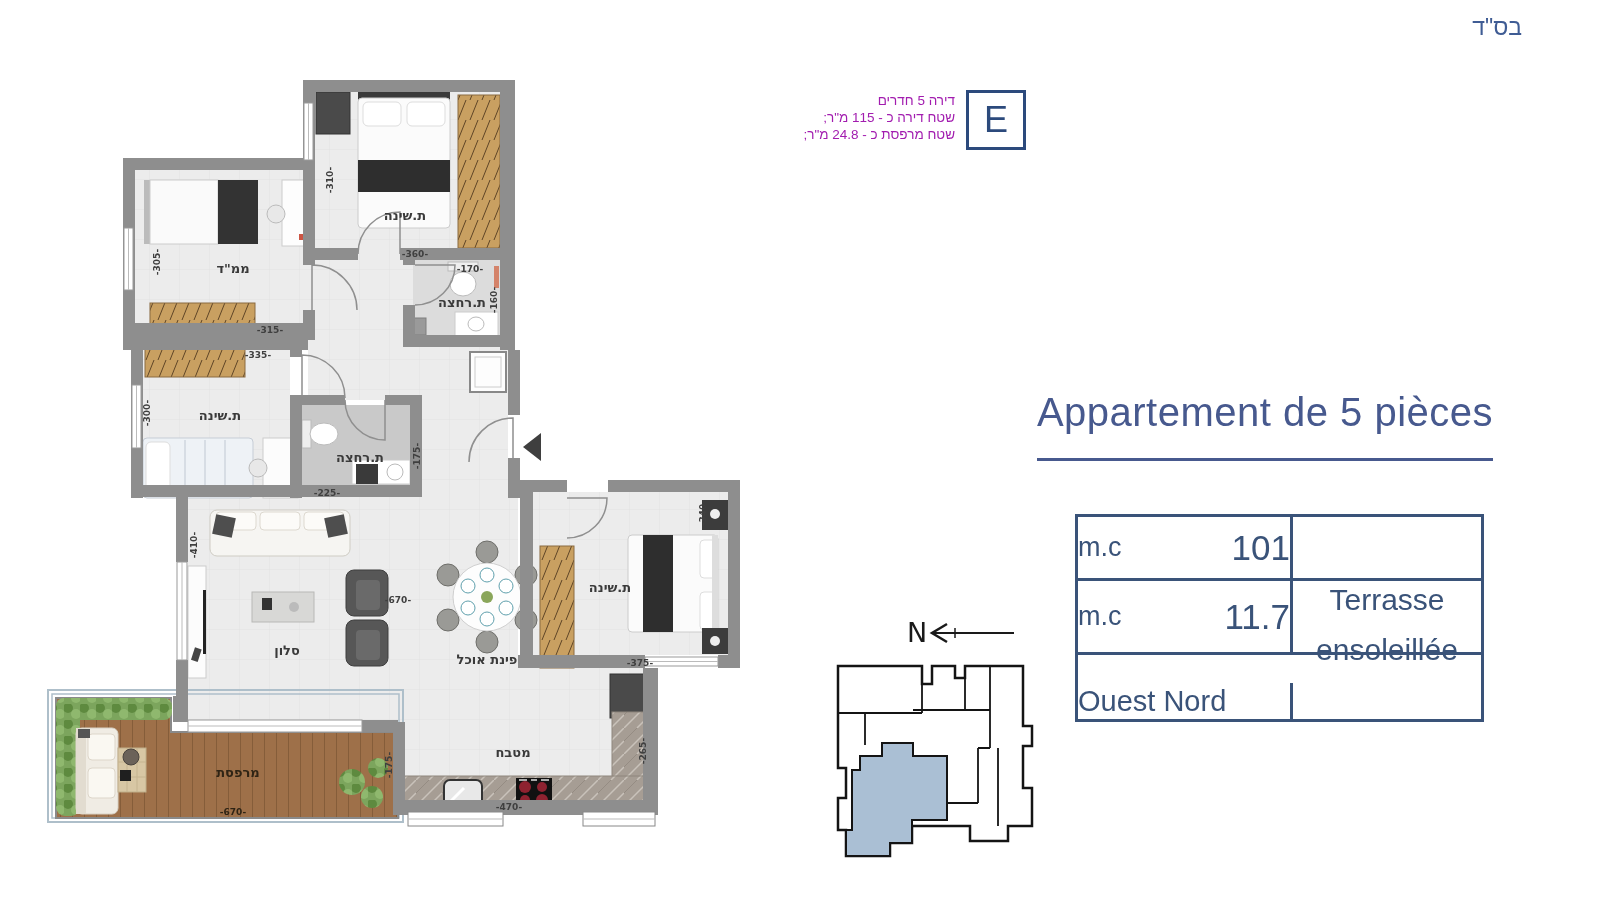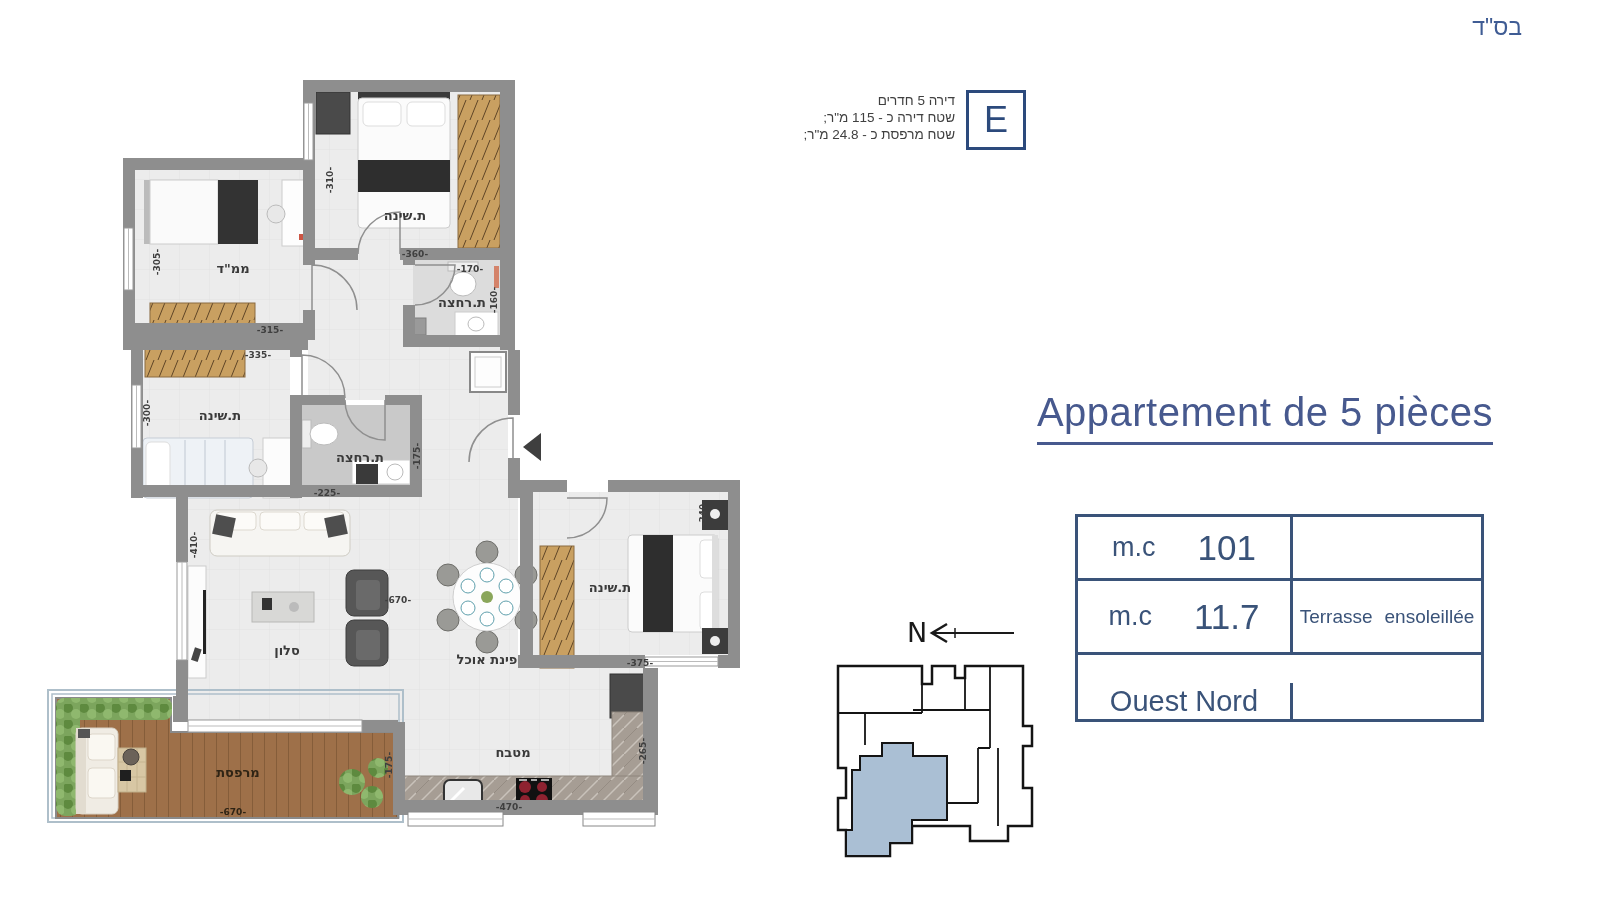--- a/index.html
+++ b/index.html
@@ -1,35 +1,35 @@
 <!DOCTYPE html>
 <html><head>
 <meta charset="utf-8">
 <style>
   html,body{margin:0;padding:0;}
   body{width:1600px;height:900px;position:relative;background:#ffffff;overflow:hidden;
        font-family:"Liberation Sans",sans-serif;}
   .abs{position:absolute;}
   #bsd{top:14px;right:78px;font-size:23px;color:#3f5c94;direction:rtl;}
   #unit-info{top:92px;left:640px;width:315px;text-align:right;direction:rtl;
-             font-size:13.5px;color:#404040;line-height:17px;}
+             font-size:13.5px;color:#a21caf;line-height:17px;}
   #unit-letter-box{left:966px;top:90px;width:54px;height:54px;border:3px solid #2c4a7c;
              color:#2c4a7c;font-size:36px;display:flex;align-items:center;justify-content:center;}
   #main-title{left:1000px;top:390px;width:530px;text-align:center;color:#47598e;
              font-size:40px;letter-spacing:.5px;}
-  #main-title span{display:inline-block;border-bottom:3px solid #47598e;padding-bottom:7px;}
+  #main-title span{display:inline-block;border-bottom:3px solid #47598e;padding-bottom:23px;}
   #spec-table{left:1075px;top:514px;border:3px solid #3a5379;display:grid;
              grid-template-columns:215px 188px;grid-template-rows:64px 74px 64px;color:#3a5379;}
   .cell{border-right:3px solid #3a5379;border-bottom:3px solid #3a5379;
-        display:flex;align-items:center;justify-content:center;gap:12px;}
+        display:flex;align-items:center;justify-content:space-between;gap:12px;}
   .cell.last-col{border-right:none;}
   .cell.last-row{border-bottom:none;margin-top:28px;}
   .mc-label{font-size:27px;margin-right:30px;}
   .mc-value{font-size:35px;}
-  .cell-2line{flex-direction:row;font-size:19px;line-height:1.25;}
+  .cell-2line{flex-direction:column;font-size:30px;line-height:1.25;}
   .cell-dir{font-size:29px;}
   svg text{font-family:"DejaVu Sans","Liberation Sans",sans-serif;}
 </style>
 </head>
 <body>
 
 <svg class="abs" style="left:0;top:0" width="780" height="880" viewBox="0 0 780 880">
   <defs>
     <pattern id="tile" width="30" height="30" patternUnits="userSpaceOnUse">
       <rect width="30" height="30" fill="#ececec"></rect>

